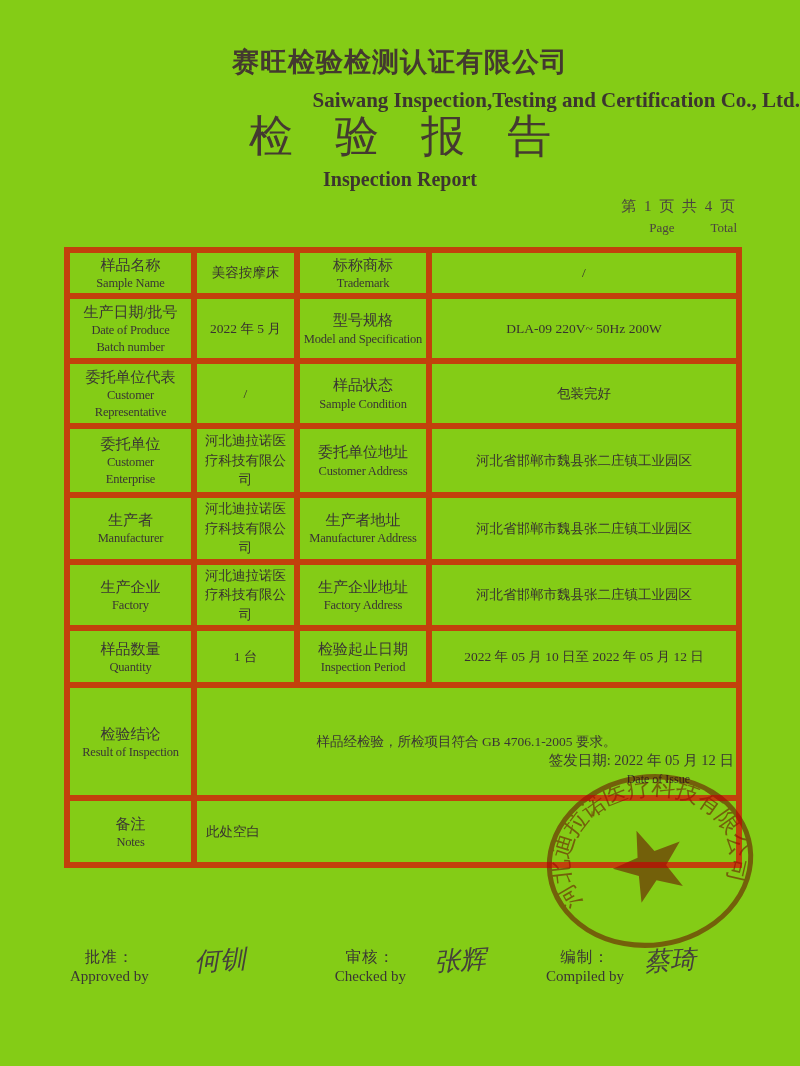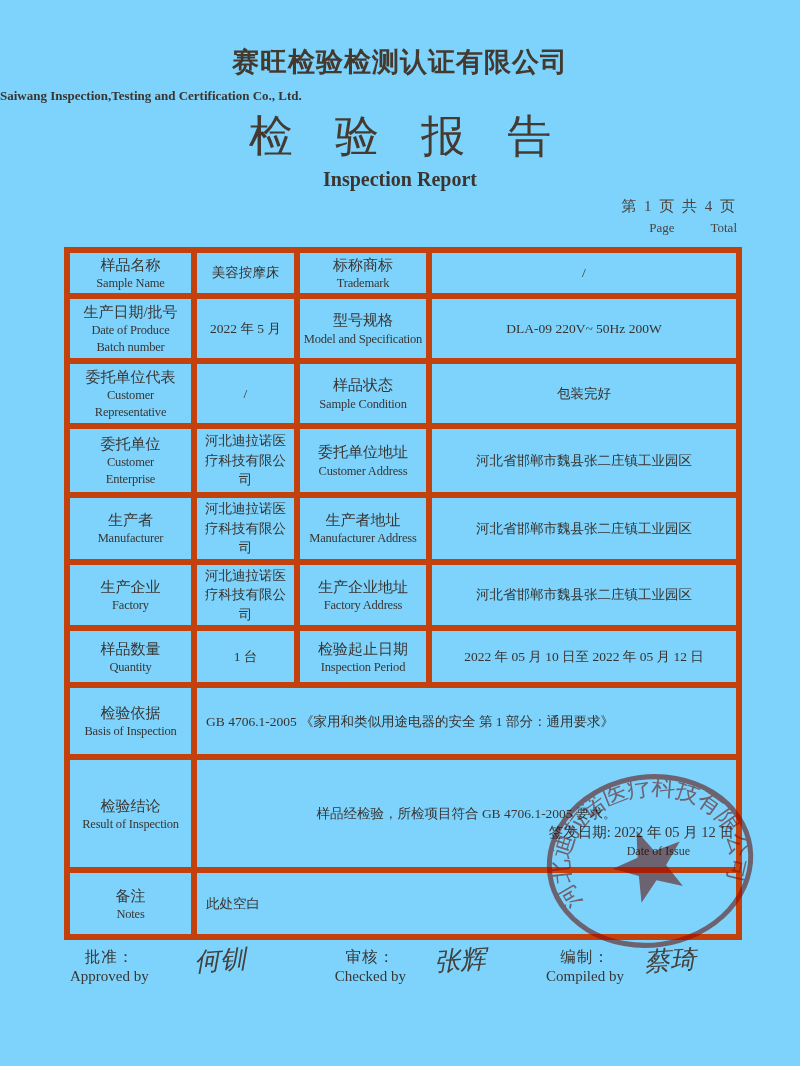--- a/index.html
+++ b/index.html
@@ -1,36 +1,36 @@
 <!DOCTYPE html>
 <html><head>
 <meta charset="utf-8">
 <style>
   html,body { margin:0; padding:0; }
   body { background:#e8e8e8; }
   .page {
     position:relative;
     width:800px; height:1066px;
     margin:0 auto;
-    background:#7dd3fc;
+    background:#84cc16;
     font-family:"Liberation Serif", serif;
     color:#3a3634;
     overflow:hidden;
   }
   
   .company-cn {
     position:absolute; top:44px; left:0; right:0;
     text-align:center;
     font-family:"Liberation Sans", sans-serif;
     font-weight:bold; font-size:27px; letter-spacing:1px;
     color:#43392f;
   }
   .company-en {
     position:absolute; top:88px; left:0; right:0;
-    text-align:left; font-weight:bold; font-size:13px;
+    text-align:right; font-weight:bold; font-size:21px;
     color:#3c352f;
   }
   .report-no {
     position:absolute; top:120px; left:62px;
     font-weight:bold; font-size:17.5px; letter-spacing:0.3px;
     color:#3e362f;
   }
   .title-cn {
     position:absolute; top:107px; left:0; right:0;
     text-align:center;
@@ -201,27 +201,20 @@
       <td class="lbl">
             <div class="cn">样品数量</div>
             <div class="en">Quantity</div>
           </td>
       <td class="val">1 台</td>
       <td class="lbl">
             <div class="cn">检验起止日期</div>
             <div class="en">Inspection Period</div>
           </td>
       <td class="val">2022 年 05 月 10 日至 2022 年 05 月 12 日</td>
-    </tr>
-    <tr style="height:72px">
-      <td class="lbl">
-            <div class="cn">检验依据</div>
-            <div class="en">Basis of Inspection</div>
-          </td>
-      <td class="val left" colspan="3">GB 4706.1-2005 《家用和类似用途电器的安全 第 1 部分：通用要求》</td>
     </tr>
     <tr style="height:113px">
       <td class="lbl">
             <div class="cn">检验结论</div>
             <div class="en">Result of Inspection</div>
           </td>
       <td class="result-cell" colspan="3">
         <div class="result-text">样品经检验，所检项目符合 GB 4706.1-2005 要求。</div>
         <div class="issue">
           <div>签发日期: 2022 年 05 月 12 日</div>

